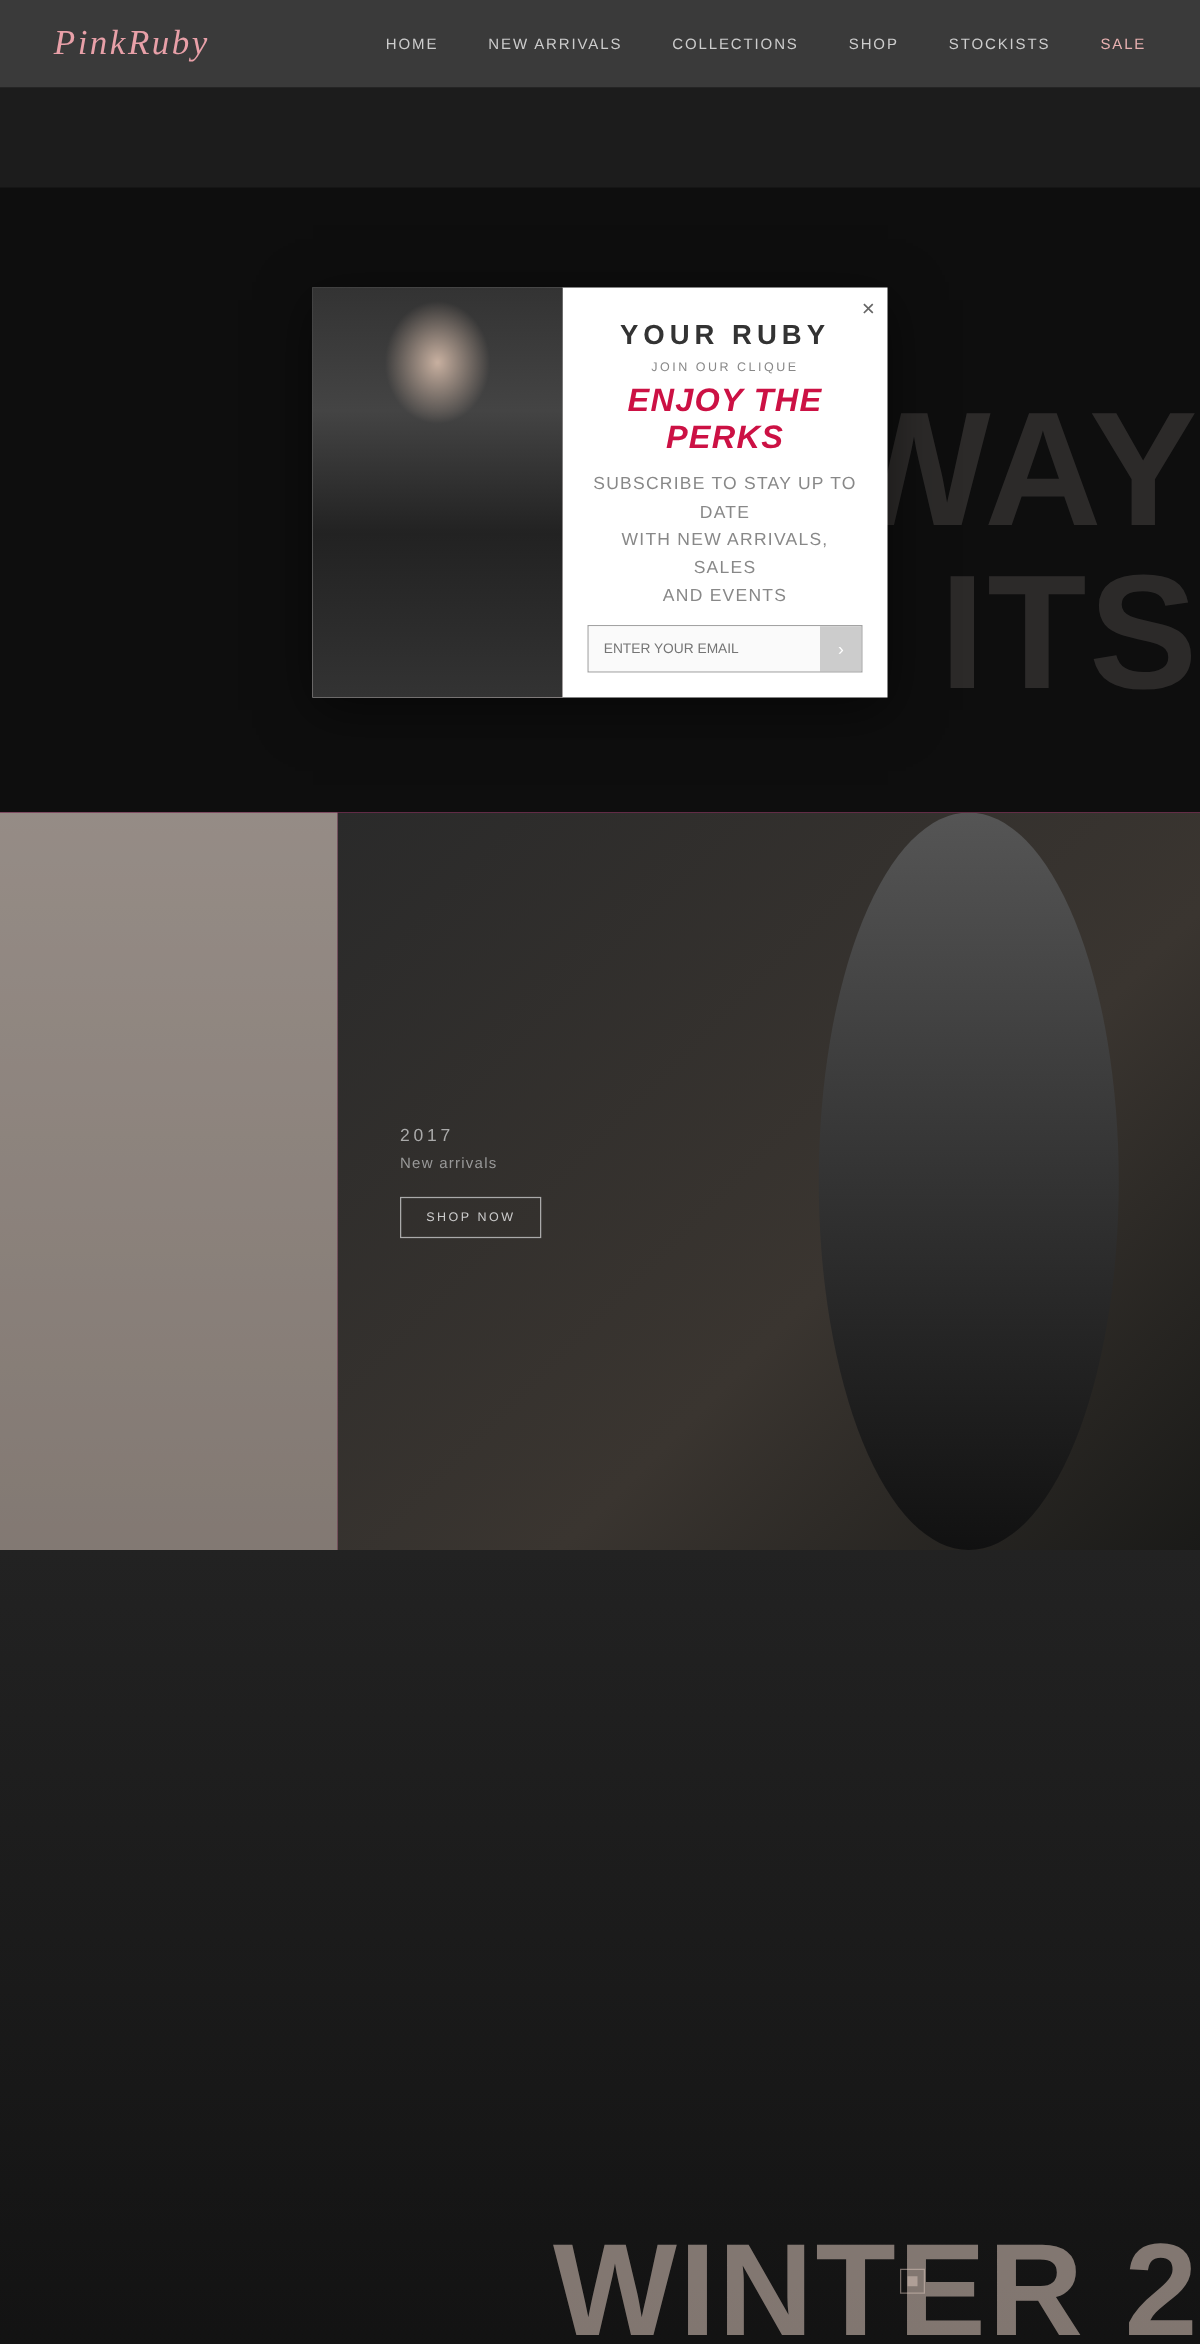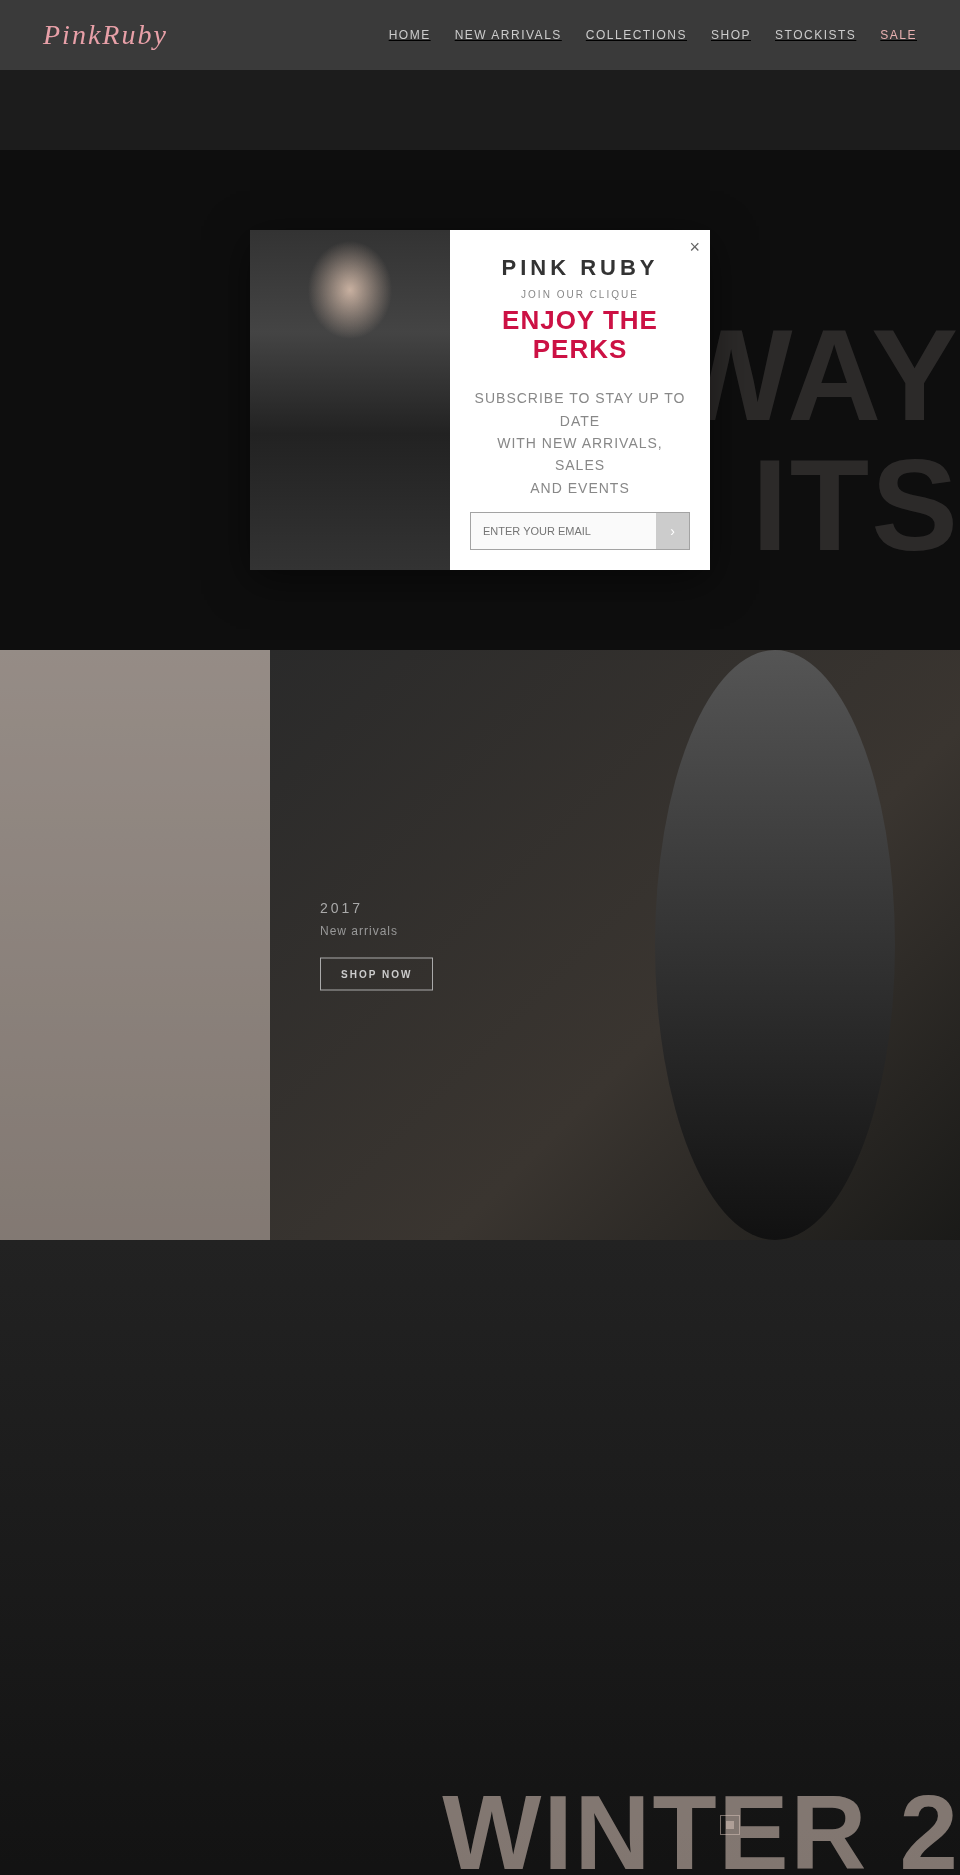--- a/index.html
+++ b/index.html
@@ -18,23 +18,22 @@
     }
     .logo {
       font-family: 'Georgia', serif;
       color: #e8a0a8;
       font-size: 28px;
       font-style: italic;
       letter-spacing: 2px;
     }
     .nav {
       display: flex;
-      gap: 24px;
-      align-items: center;
-      text-decoration: underline;
+      gap: 40px;
+      align-items: center;
     }
     .nav a {
       color: #cccccc;
       text-decoration: none;
       font-size: 12px;
       letter-spacing: 1.5px;
       text-transform: uppercase;
     }
     .nav a.sale { color: #e8b0b0; }
 
@@ -150,21 +149,22 @@
       text-transform: uppercase;
       margin-bottom: 6px;
     }
     .modal-tagline {
       font-size: 26px;
       font-weight: 900;
       color: #cc1144;
       line-height: 1.1;
       text-transform: uppercase;
       letter-spacing: 1px;
-      margin-bottom: 24px;
+      margin-bottom: 12px;
+      font-style: italic;
     }
     .modal-desc {
       font-size: 14px;
       color: #888;
       text-transform: uppercase;
       letter-spacing: 1px;
       line-height: 1.6;
       margin-bottom: 13px;
     }
     .modal-email-row {
@@ -263,21 +263,20 @@
       display: inline-block;
       border: 1px solid #aaa;
       padding: 10px 20px;
       color: #ccc;
       font-size: 10px;
       letter-spacing: 2px;
       text-transform: uppercase;
       cursor: pointer;
       background: transparent;
       text-decoration: none;
-      font-weight: bold;
     }
 
     
     .hero-section-3 {
       width: 100%;
       height: 705px;
       background: #1a1a1a;
       position: relative;
       display: flex;
       align-items: flex-end;
@@ -352,21 +351,21 @@
   <div class="modal-overlay">
     <div class="modal">
 
       <div class="modal-image">
         <div class="modal-image-figure"></div>
       </div>
 
       <button class="modal-close">×</button>
 
       <div class="modal-content">
-        <div class="modal-brand">PINK RUBY</div>
+        <div class="modal-brand">YOUR RUBY</div>
         <div class="modal-join">JOIN OUR CLIQUE</div>
         <div class="modal-tagline">
           <div>ENJOY THE</div>
           <div>PERKS</div>
         </div>
         <div class="modal-desc" style="white-space:pre-line;">SUBSCRIBE TO STAY UP TO DATE
 WITH NEW ARRIVALS, SALES
 AND EVENTS</div>
         <div class="modal-email-row">
           <input class="modal-email-input" type="email" placeholder="ENTER YOUR EMAIL" style="">

